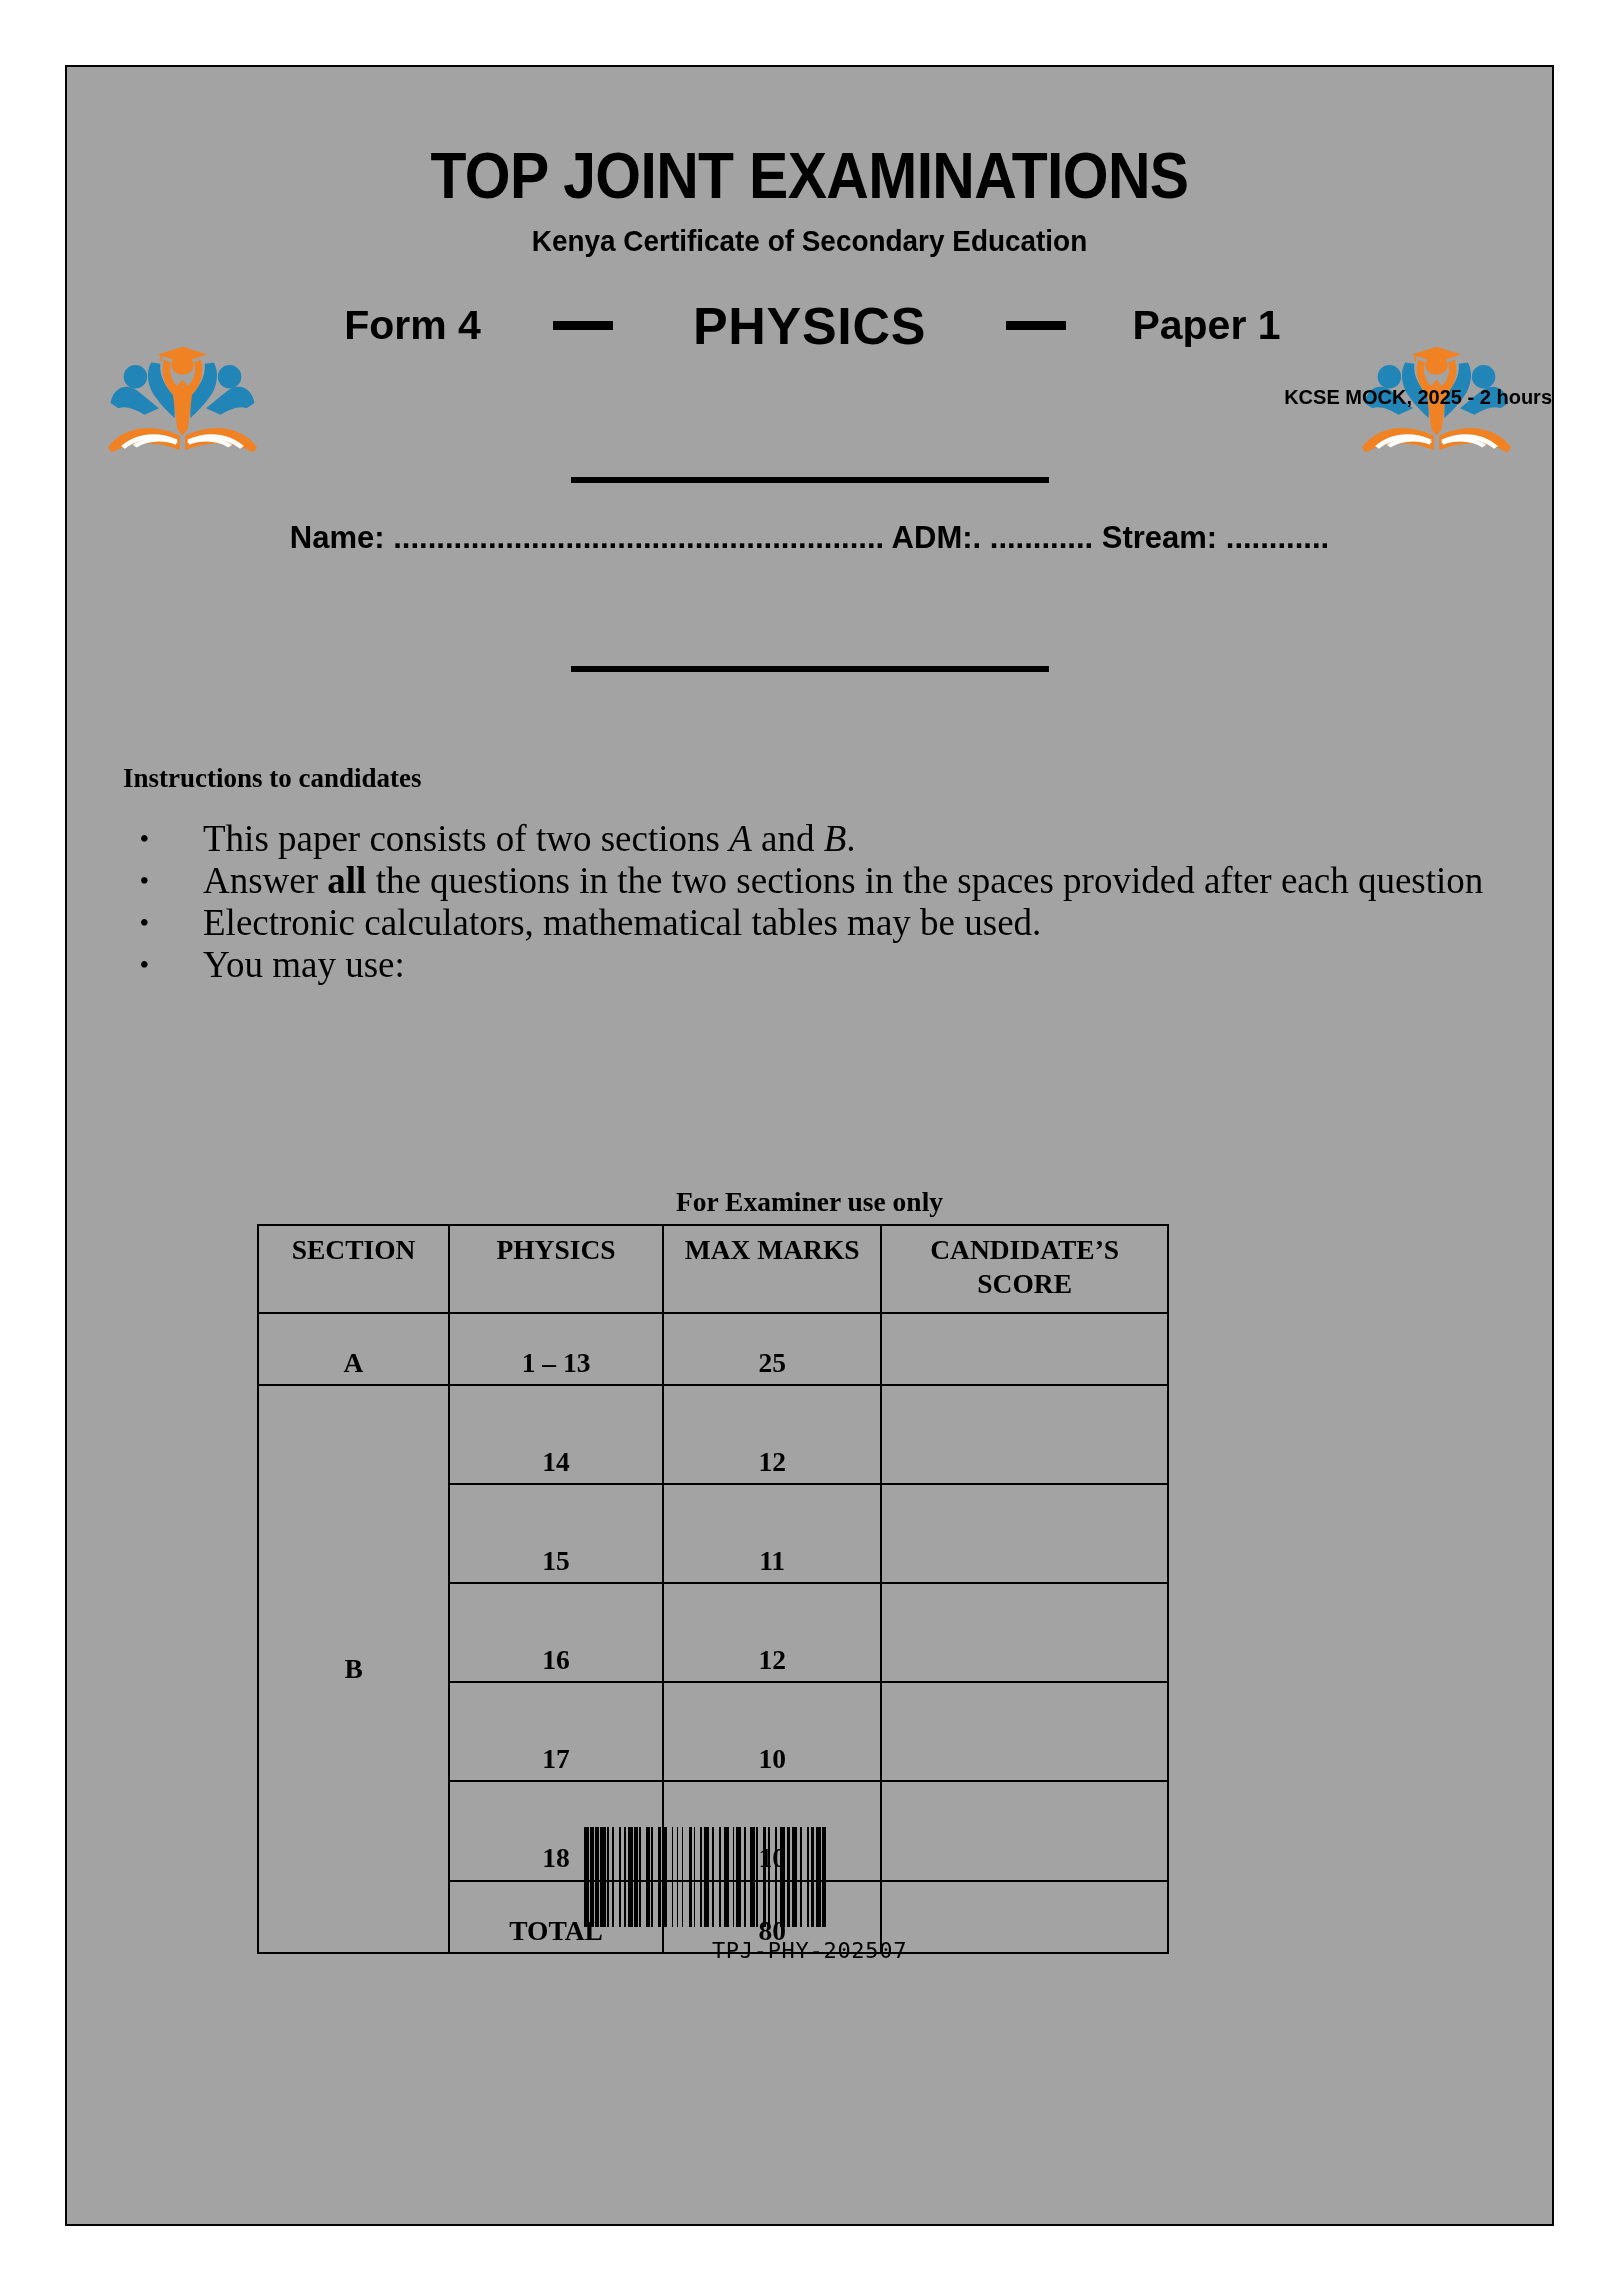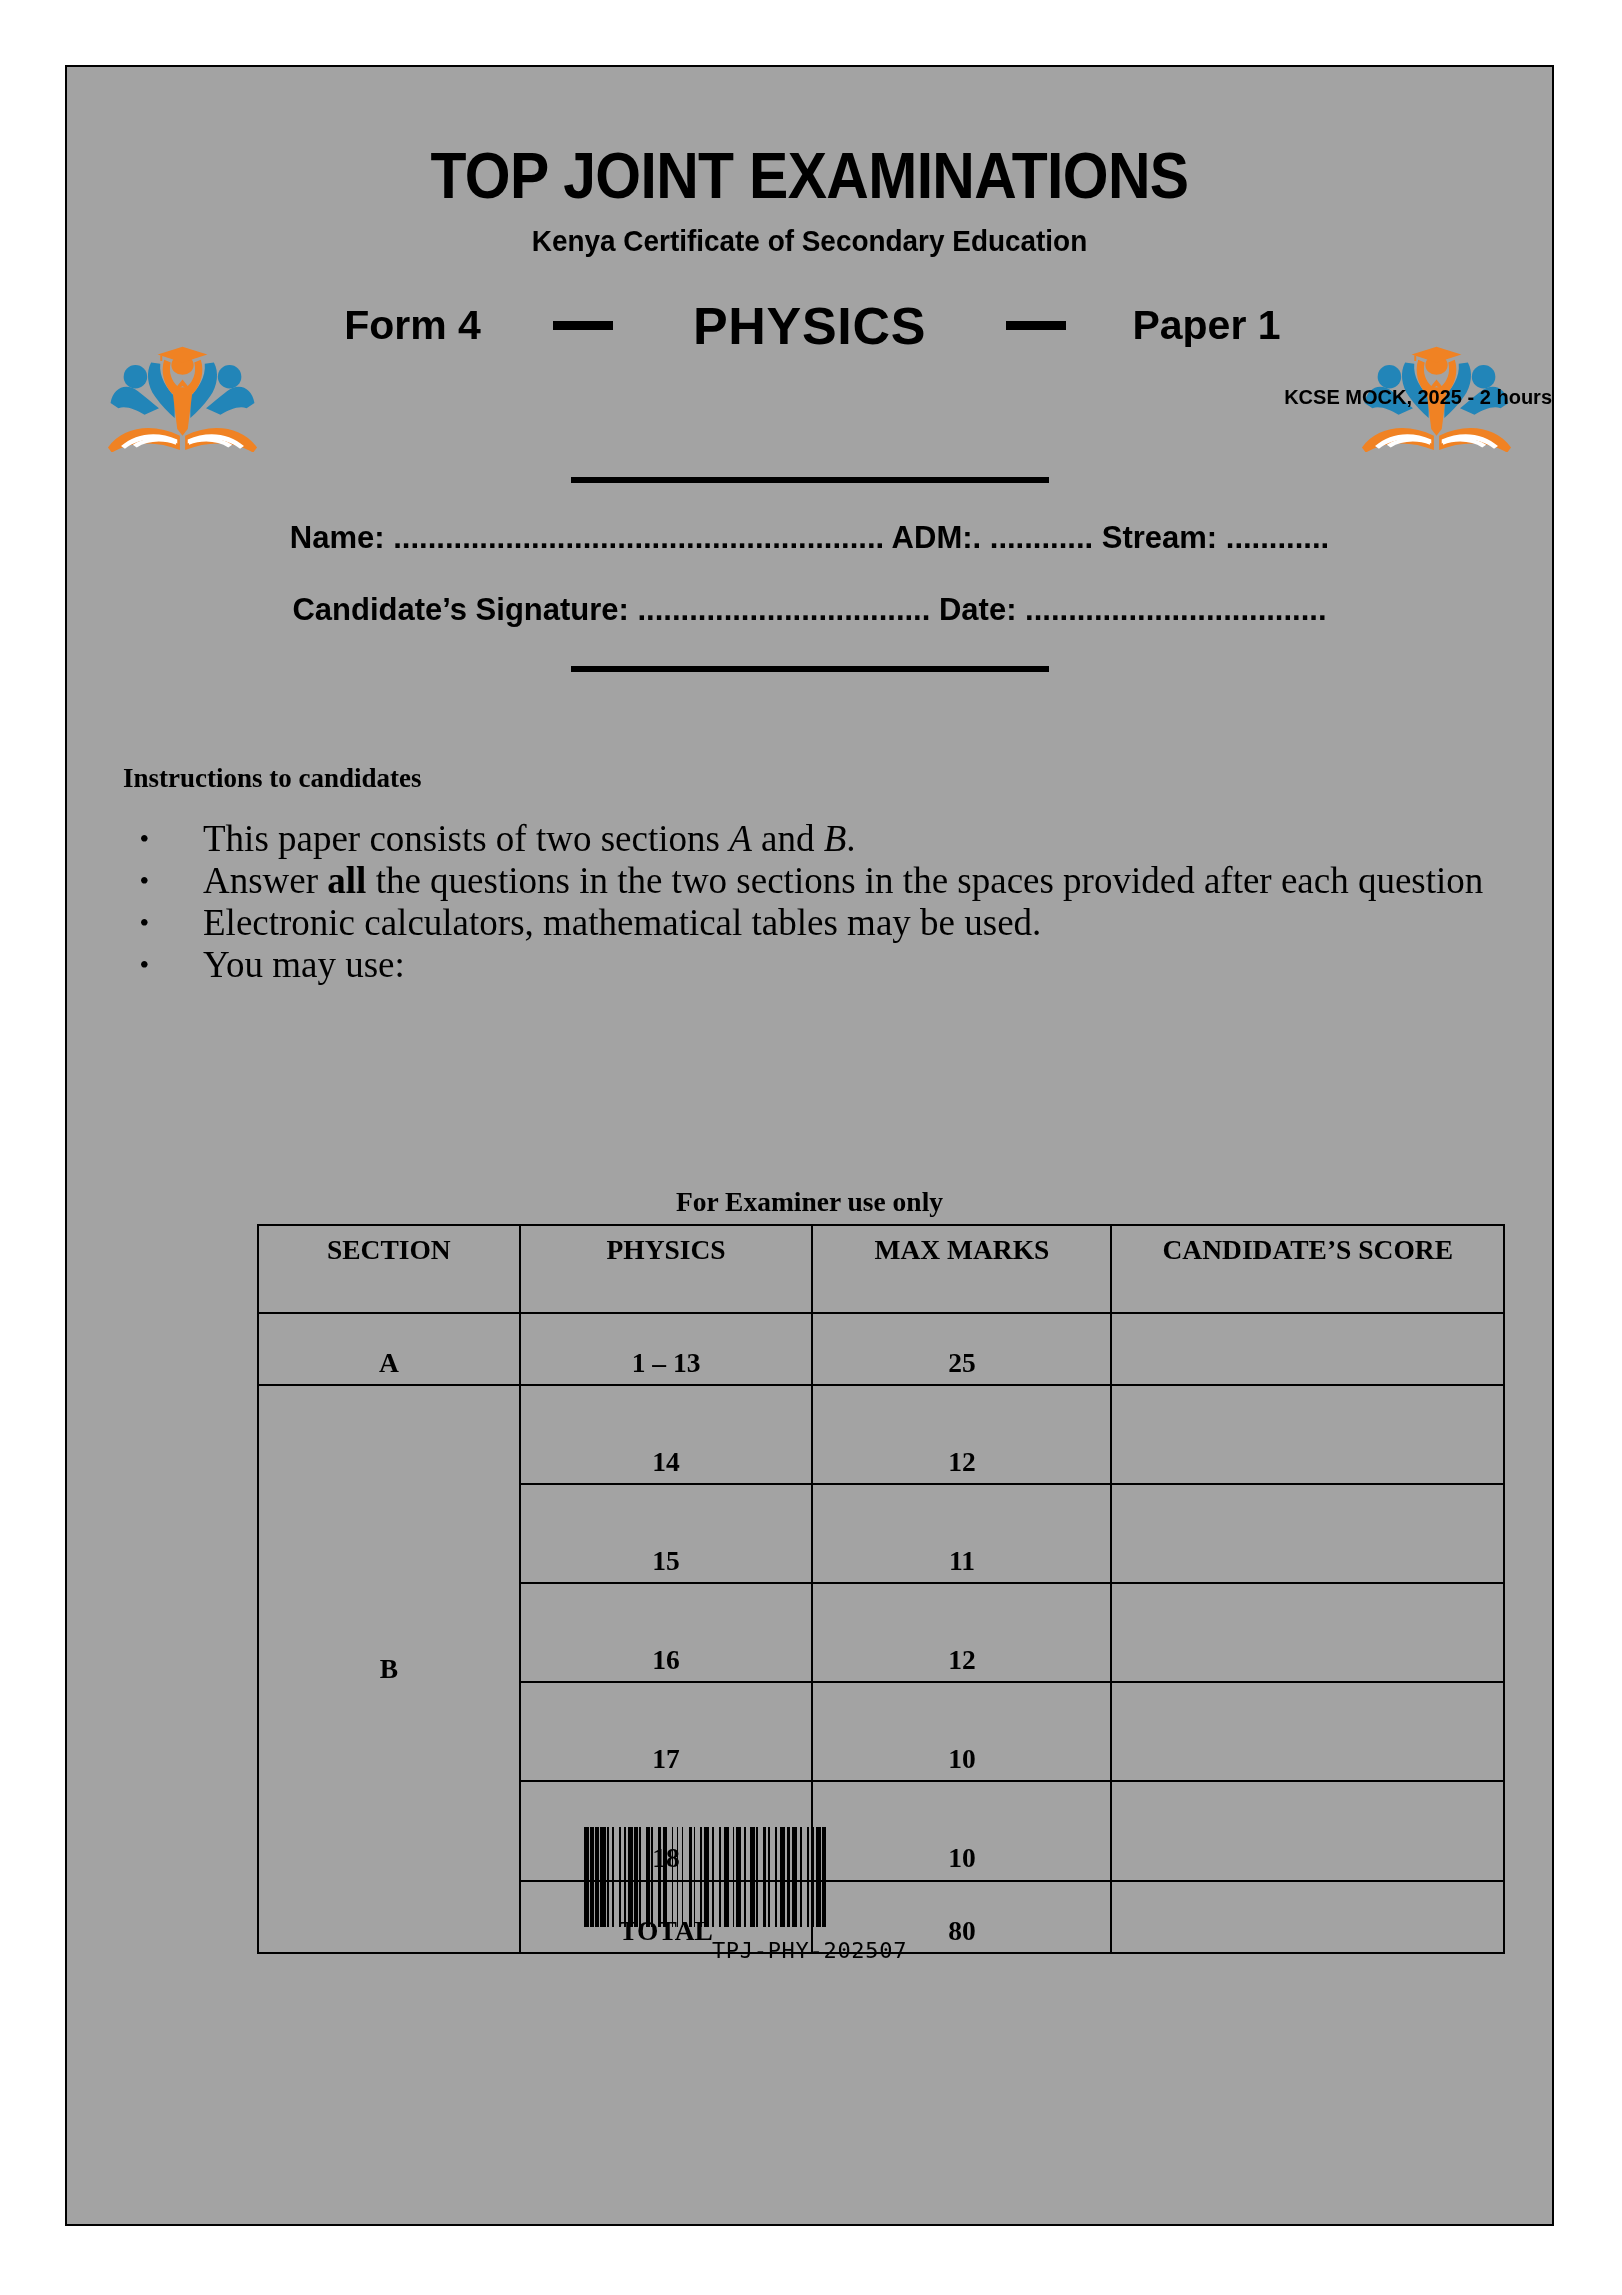--- a/index.html
+++ b/index.html
@@ -182,21 +182,21 @@
     top: 1119px;
     text-align: center;
     font-family: "Liberation Serif", serif;
     font-weight: bold;
     font-size: 27.5px;
   }
   #examiner-table {
     position: absolute;
     left: 190px;
     top: 1157px;
-    width: 1248px;
+    width: 912px;
     border-collapse: collapse;
     table-layout: fixed;
     font-family: "Liberation Serif", serif;
   }
   #examiner-table th,
   #examiner-table td {
     border: 2px solid #000;
     font-size: 27.5px;
     font-weight: bold;
     text-align: center;
@@ -313,21 +313,20 @@
     <div class="dash"></div>
     <div class="subject-name">PHYSICS</div>
     <div class="dash"></div>
     <div class="paper-label">Paper 1</div>
   </div>
 
   <div class="duration">KCSE MOCK, 2025 - 2 hours</div>
 
   <div class="rule top"></div>
   <div class="cand-line l1">Name: ......................................................... ADM:. ............ Stream: ............</div>
-  <div class="cand-line l2">Candidate’s Signature: .................................. Date: ...................................</div>
   <div class="rule bottom"></div>
 
   <div class="instr-title">Instructions to candidates</div>
   <ul class="instr-list" id="instr-list">
         <li><span>This paper consists of two sections </span><i>A</i><span> and </span><i>B</i><span>.</span></li>
         <li><span>Answer </span><b>all</b><span> the questions in the two sections in the spaces provided after each question</span></li>
         <li><span>Electronic calculators, mathematical tables may be used.</span></li>
         <li><span>You may use:</span></li>
       </ul>
 

